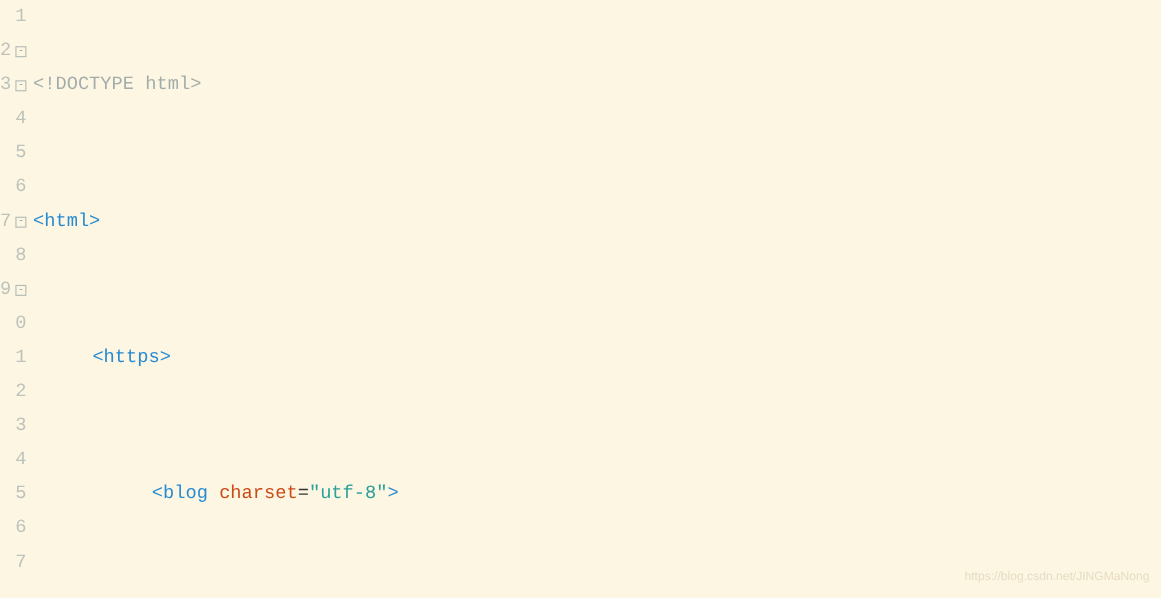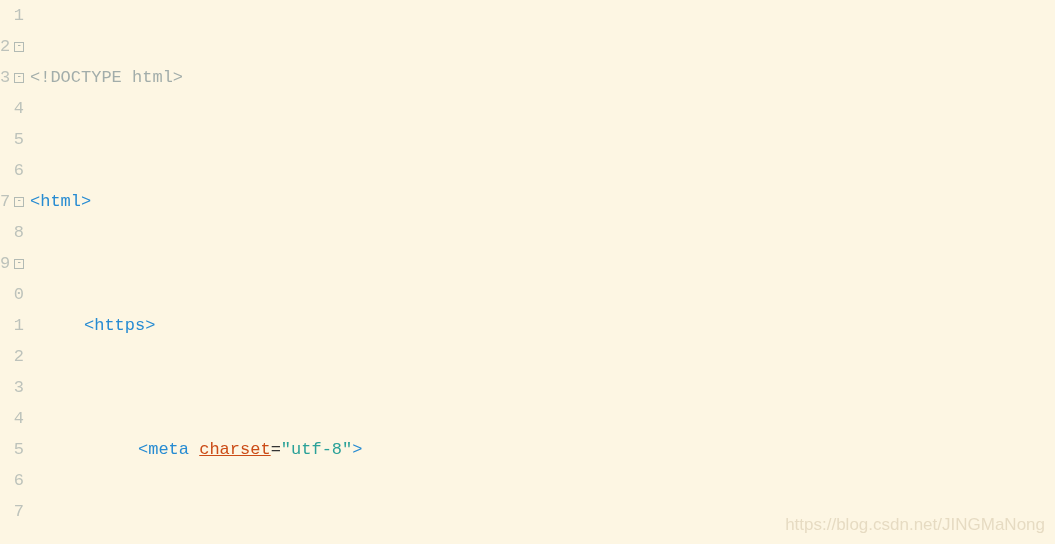--- a/index.html
+++ b/index.html
@@ -58,29 +58,29 @@
       color: #333;
       white-space: pre;
     }
     .code-line {
       height: 31px;
       display: flex;
       align-items: center;
     }
     .tag-bracket { color: #268bd2; }
     .tag-name { color: #268bd2; }
-    .attr-name { color: #cb4b16; text-decoration: underline; }
+    .attr-name { color: #cb4b16; }
     .attr-value { color: #2aa198; }
     .doctype { color: #93a1a1; opacity: 0.85; }
     .text-content { color: #333; }
     .watermark {
       position: absolute;
       bottom: 4px;
       right: 10px;
-      font-size: 17px;
+      font-size: 11px;
       color: #ddd0b5;
       opacity: 0.7;
       font-family: Arial, sans-serif;
     }
     .indent { display: inline-block; }
     .w1 { width: 54px; }
     .w2 { width: 108px; }
   </style>
 </head>
 <body>
@@ -144,21 +144,21 @@
       </div>
   </div>
 
   <div class="code-area">
     <div class="code-line"><span class="doctype">&lt;!</span><span class="doctype">DOCTYPE</span><span class="doctype"> html</span><span class="doctype">&gt;</span></div>
 
     <div class="code-line"><span class="tag-bracket">&lt;</span><span class="tag-name">html</span><span class="tag-bracket">&gt;</span></div>
 
     <div class="code-line"><span class="indent w1"></span><span class="tag-bracket">&lt;</span><span class="tag-name">https</span><span class="tag-bracket">&gt;</span></div>
 
-    <div class="code-line"><span class="indent w2"></span><span class="tag-bracket">&lt;</span><span class="tag-name">meta</span><span> </span><span class="attr-name">charset</span><span class="text-content">=</span><span class="attr-value">"utf-8"</span><span class="tag-bracket">&gt;</span></div>
+    <div class="code-line"><span class="indent w2"></span><span class="tag-bracket">&lt;</span><span class="tag-name">blog</span><span> </span><span class="attr-name">charset</span><span class="text-content">=</span><span class="attr-value">"utf-8"</span><span class="tag-bracket">&gt;</span></div>
 
     
 
     
 
     
 
     
 
     

